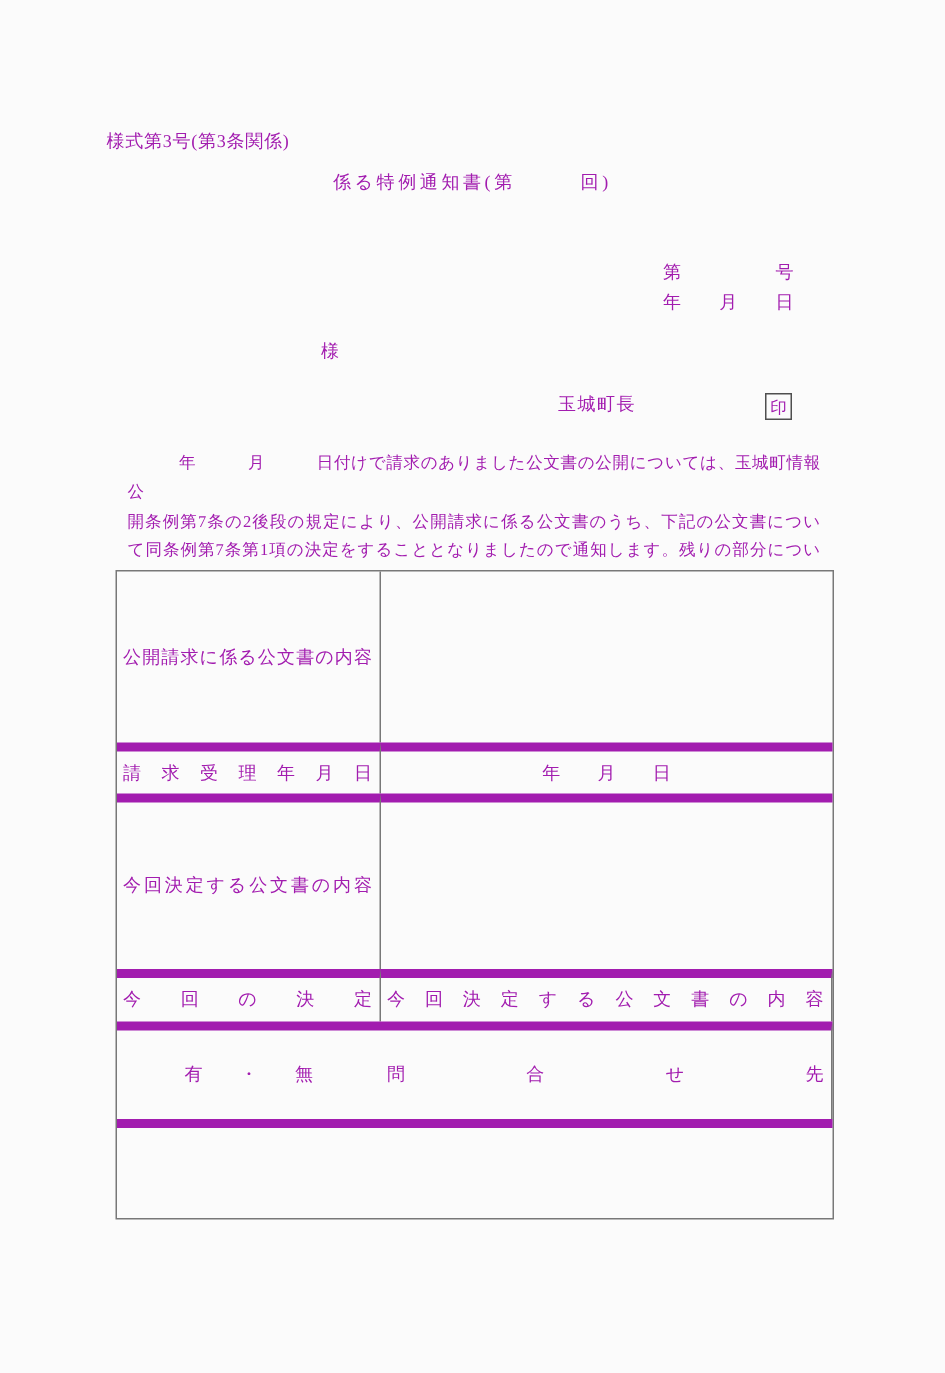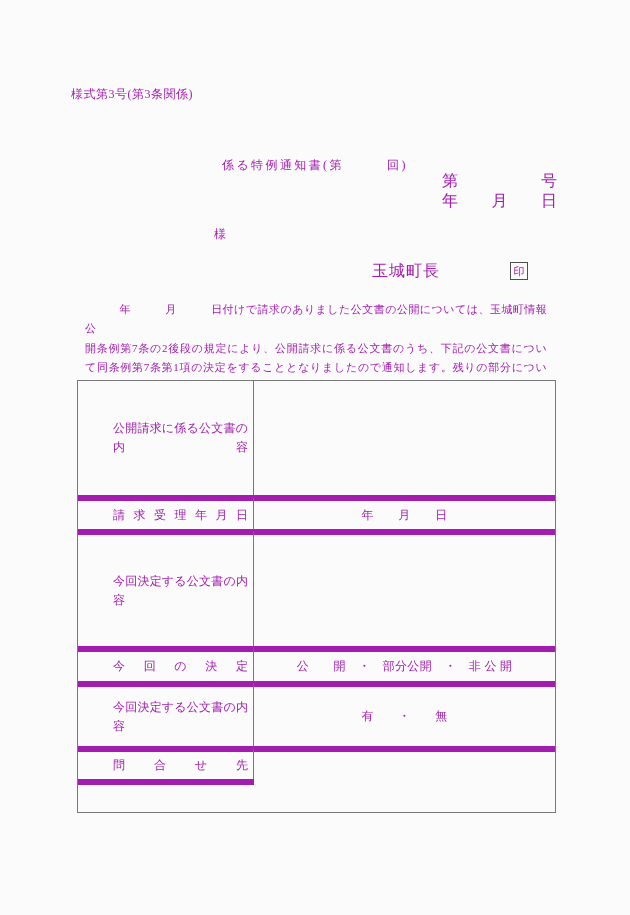--- a/index.html
+++ b/index.html
@@ -12,24 +12,24 @@
     width:630px;height:915px;
     background:#fbfbfb;
     color:#a21caf;
     overflow:hidden;
     font-family:"Liberation Serif","DejaVu Serif",serif;
   }
   .abs{position:absolute;}
   #form-number{left:71px;top:86px;font-size:12px;letter-spacing:.5px;}
   #title-block{left:222px;top:112px;font-size:12px;line-height:19.5px;}
   #title-line1{letter-spacing:.6px;}
-  #title-line2{letter-spacing:2.4px;margin-top:44px;}
-  #header-number-block{left:442px;top:171px;font-size:16px;line-height:20px;letter-spacing:.5px;}
+  #title-line2{letter-spacing:2.4px;}
+  #header-number-block{left:442px;top:171px;font-size:12px;line-height:20px;letter-spacing:.5px;}
   #addressee{left:214px;top:226px;font-size:12px;}
-  #sender-line{left:372px;top:261px;font-size:16px;letter-spacing:1px;}
+  #sender-line{left:372px;top:261px;font-size:12px;letter-spacing:1px;}
   #seal-box{
     left:510px;top:262px;width:18px;height:18px;
     border:1px solid #4f4f4f;box-sizing:border-box;
     display:flex;align-items:center;justify-content:center;
     font-size:11px;
   }
   #body-paragraph{
     left:85px;top:300px;width:462px;
     font-size:11px;line-height:19.3px;letter-spacing:.2px;
   }
@@ -48,21 +48,21 @@
     border-right:1px solid #787878;
     display:flex;align-items:center;
     padding:0 5px 0 4px;
     font-size:12px;box-sizing:border-box;
   }
   .vc{
     display:flex;align-items:center;justify-content:center;
     font-size:12px;letter-spacing:.3px;box-sizing:border-box;
   }
   .bt{border-top:6px solid #a21caf;}
-  .lblwrap{width:100%;margin-left:31px;}
+  .lblwrap{width:100%;}
   .jline{display:block;text-align:justify;text-align-last:justify;line-height:19px;}
 </style>
 </head>
 <body>
 
 <div class="page">
 
   <div id="form-number" class="abs">様式第3号(第3条関係)</div>
 
   <div id="title-block" class="abs">
@@ -118,23 +118,20 @@
     <div class="vc bt">
       <span></span>
     </div>
 
     <div class="lc bt">
       <div class="lblwrap">
         <span class="jline">今回の決定</span>
         <span class="jline"></span>
       </div>
     </div>
-    <div class="vc bt">
-      <span>公　　開　・　部分公開　・　非 公 開</span>
-    </div>
 
     <div class="lc bt">
       <div class="lblwrap">
         <span class="jline">今回決定する公文書の内容</span>
       </div>
     </div>
     <div class="vc bt">
       <span>有　　・　　無</span>
     </div>
 

